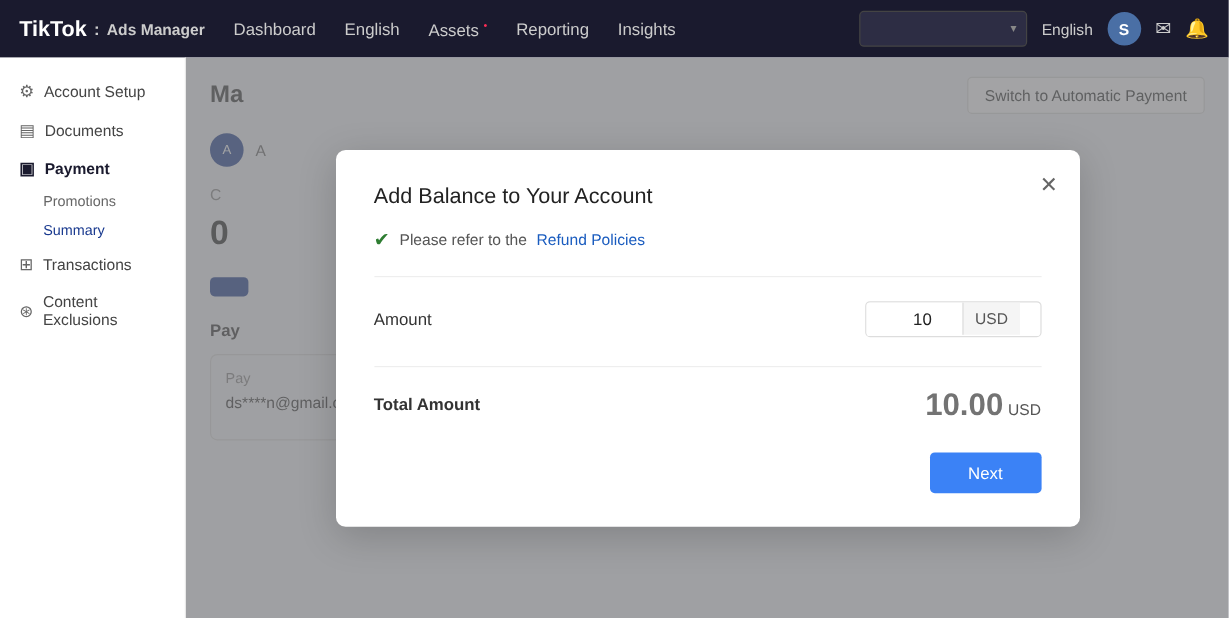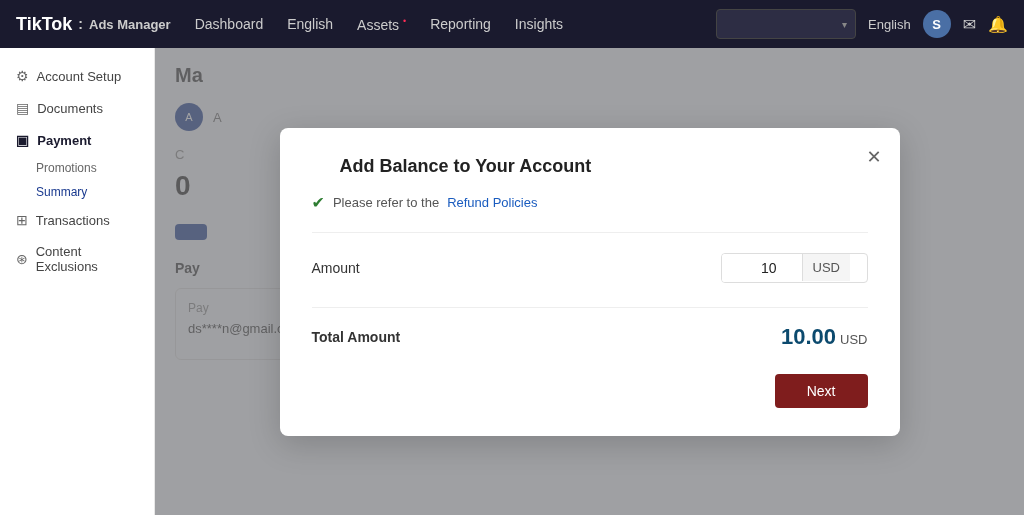--- a/index.html
+++ b/index.html
@@ -183,24 +183,23 @@
     .modal {
       background: white;
       border-radius: 8px;
       width: 620px;
       padding: 28px 32px;
       position: relative;
       box-shadow: 0 8px 32px rgba(0,0,0,0.18);
     }
     .modal-title {
       font-size: 18px;
-      font-weight: 700;
+      font-weight: 400;
       color: #222;
       margin-bottom: 16px;
-      margin-left: 28px;
     }
     .modal-close {
       position: absolute;
       top: 18px;
       right: 18px;
       font-size: 18px;
       color: #666;
       cursor: pointer;
       background: none;
       border: none;
@@ -249,28 +248,28 @@
     }
     .total-row {
       display: flex;
       align-items: center;
       justify-content: space-between;
       padding: 16px 0 24px;
       border-top: 1px solid #eee;
     }
     .total-label { font-size: 14px; color: #333; font-weight: 700; }
     .total-value-group { display: flex; align-items: baseline; gap: 4px; }
-    .total-value { font-size: 22px; font-weight: 700; color: #0c4a6e; }
+    .total-value { font-size: 26px; font-weight: 700; color: #737373; }
     .total-currency { font-size: 13px; color: #555; }
     .modal-footer {
       display: flex;
       justify-content: flex-end;
     }
     .next-btn {
-      background: #7f1d1d;
+      background: #3b82f6;
       color: white;
       border: none;
       border-radius: 4px;
       padding: 9px 32px;
       font-size: 14px;
       font-weight: 500;
       cursor: pointer;
     }
   </style>
 </head>
@@ -330,20 +329,21 @@
       <span class="s-icon">⊛</span>
       <span>Content Exclusions</span>
     </div>
   </aside>
 
   <div class="content-area">
 
     <div class="bg-content">
       <div class="bg-header">
         <span class="bg-title">Ma</span>
+        <button class="switch-btn">Switch to Automatic Payment</button>
       </div>
       <div style="display:flex;align-items:center;gap:10px;margin-bottom:16px;">
         <div style="width:28px;height:28px;border-radius:50%;background:#1a3a8f;display:flex;align-items:center;justify-content:center;color:white;font-size:11px;">A</div>
         <div style="font-size:13px;color:#666;">A</div>
       </div>
       <div style="font-size:13px;color:#888;margin-bottom:8px;">C</div>
       <div style="font-size:28px;font-weight:700;color:#222;margin-bottom:16px;">0</div>
       <button class="add-balance-btn"></button>
 
       <div style="margin-top:20px;">

